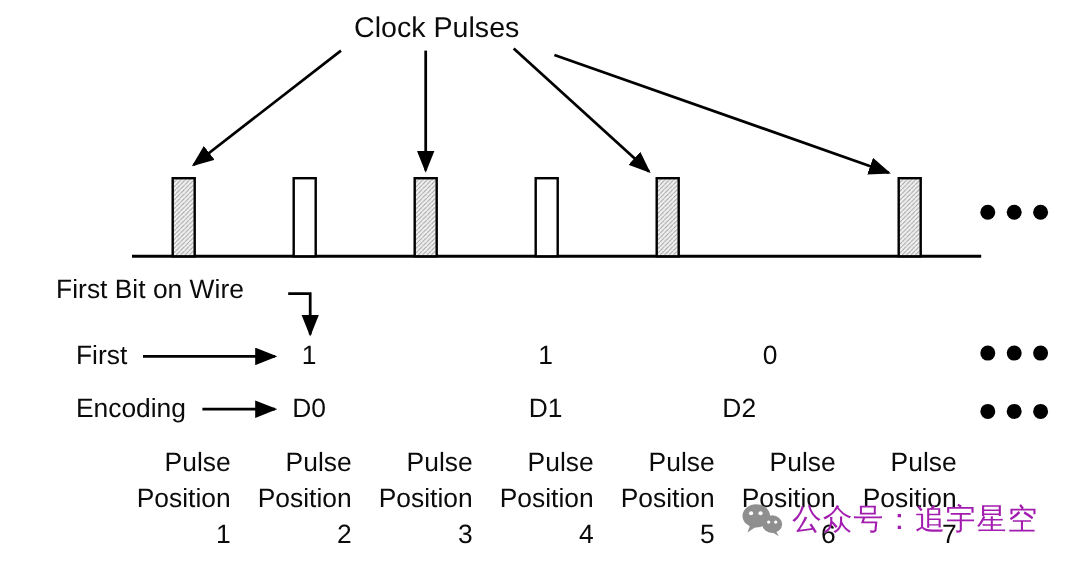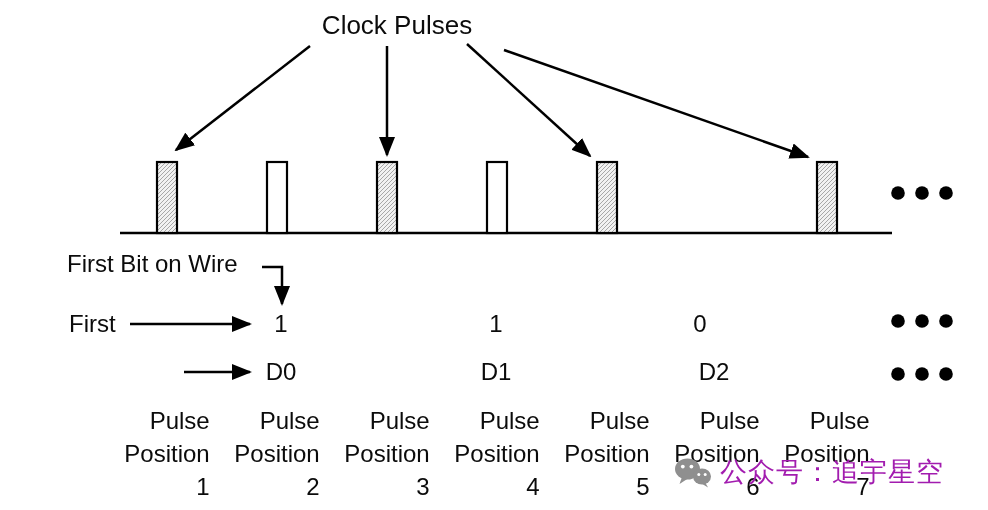--- a/index.html
+++ b/index.html
@@ -59,34 +59,35 @@
       </g>
       <g>
         <circle cx="898" cy="374" r="6.8" fill="#000000"></circle>
         <circle cx="922" cy="374" r="6.8" fill="#000000"></circle>
         <circle cx="946" cy="374" r="6.8" fill="#000000"></circle>
       </g>
     </svg>
 
   <div id="fig-title" class="lbl ctr" style="left:397px;top:25px;">Clock Pulses</div>
 
-  <div class="lbl vctr" style="left:67px;top:264px;">First Bit on Wire</div>
+  <div class="lbl vctr" style="left:51px;top:264px;">First Bit on Wire</div>
 
   <div class="lbl vctr" style="left:69px;top:324px;">First</div>
 
+  <div class="lbl vctr" style="left:69px;top:372px;">Encoding</div>
 
   <div id="data-values">
       <div class="val" style="left: 281px; top: 324px;">1</div>
       <div class="val" style="left: 496px; top: 324px;">1</div>
       <div class="val" style="left: 700px; top: 324px;">0</div>
     </div>
   <div id="encoding-values">
       <div class="val" style="left: 281px; top: 372px; text-align: right;">D0</div>
       <div class="val" style="left: 496px; top: 372px; text-align: right;">D1</div>
-      <div class="val" style="left: 714px; top: 372px;">D2</div>
+      <div class="val" style="left: 672px; top: 372px;">D2</div>
     </div>
   <div id="pulse-position-labels">
       <div class="ppcol" style="left: 167px;">
         <div>Pulse</div>
         <div>Position</div>
         <div>1</div>
       </div>
       <div class="ppcol" style="left: 277px;">
         <div>Pulse</div>
         <div>Position</div>

